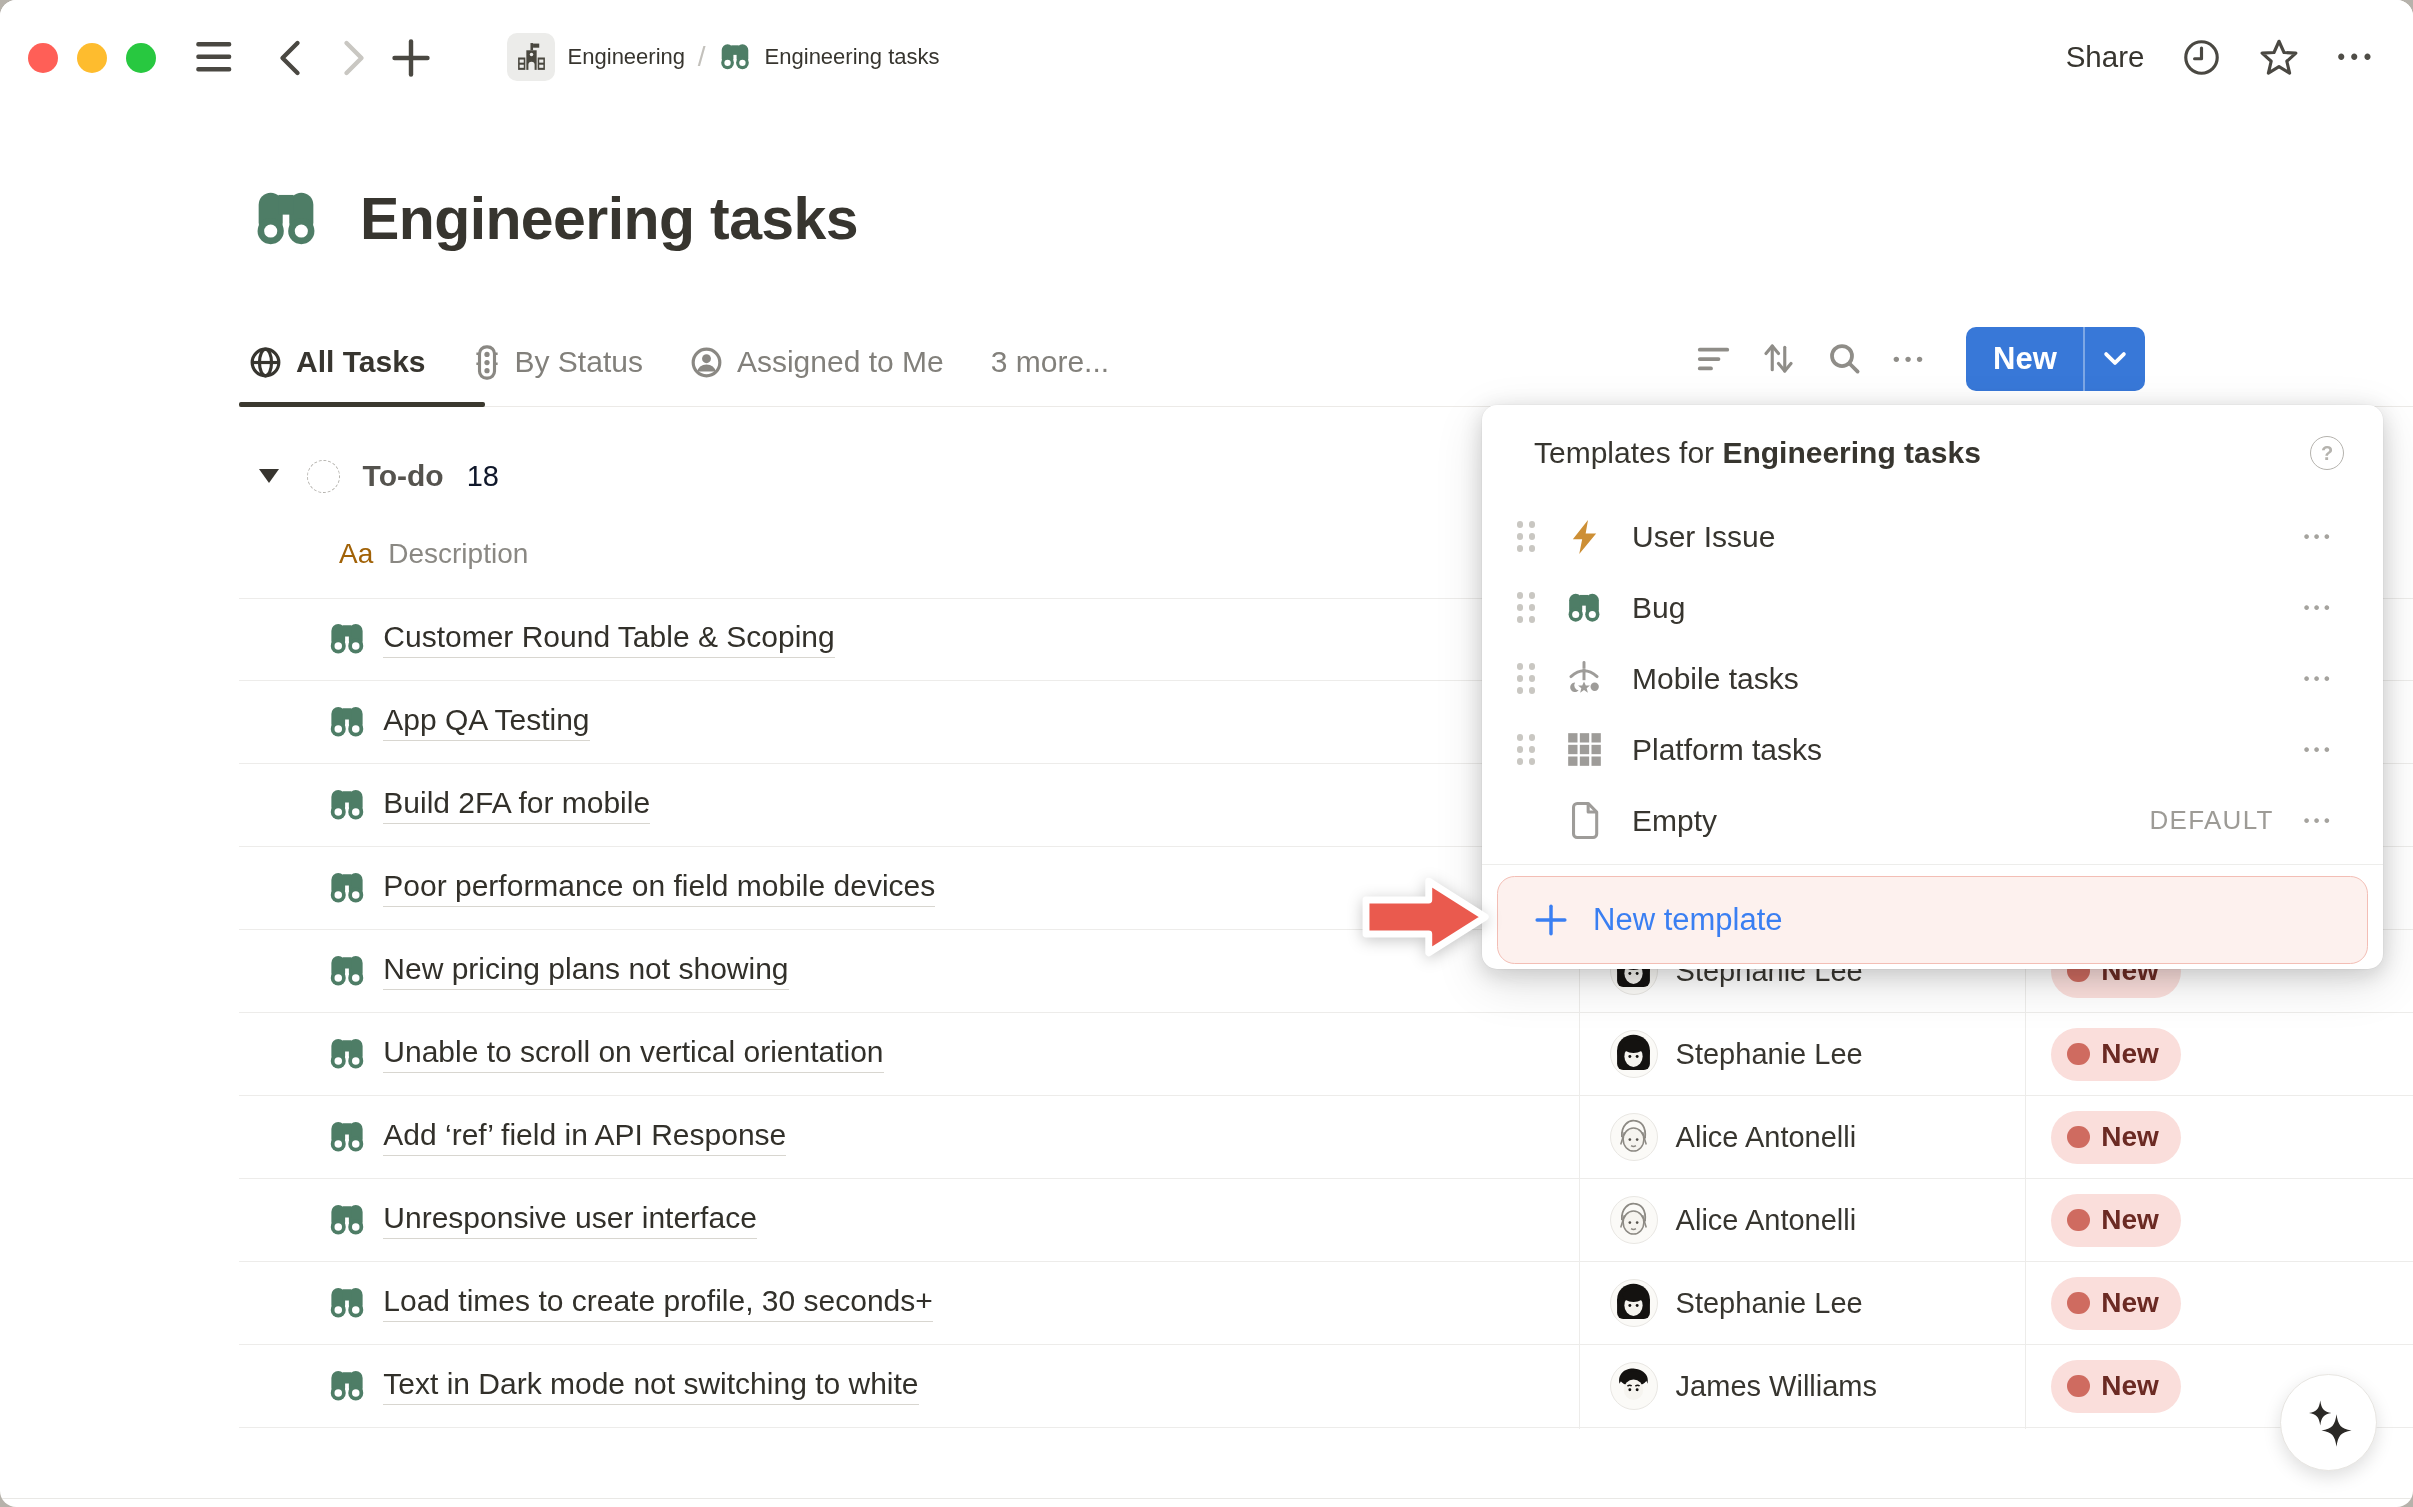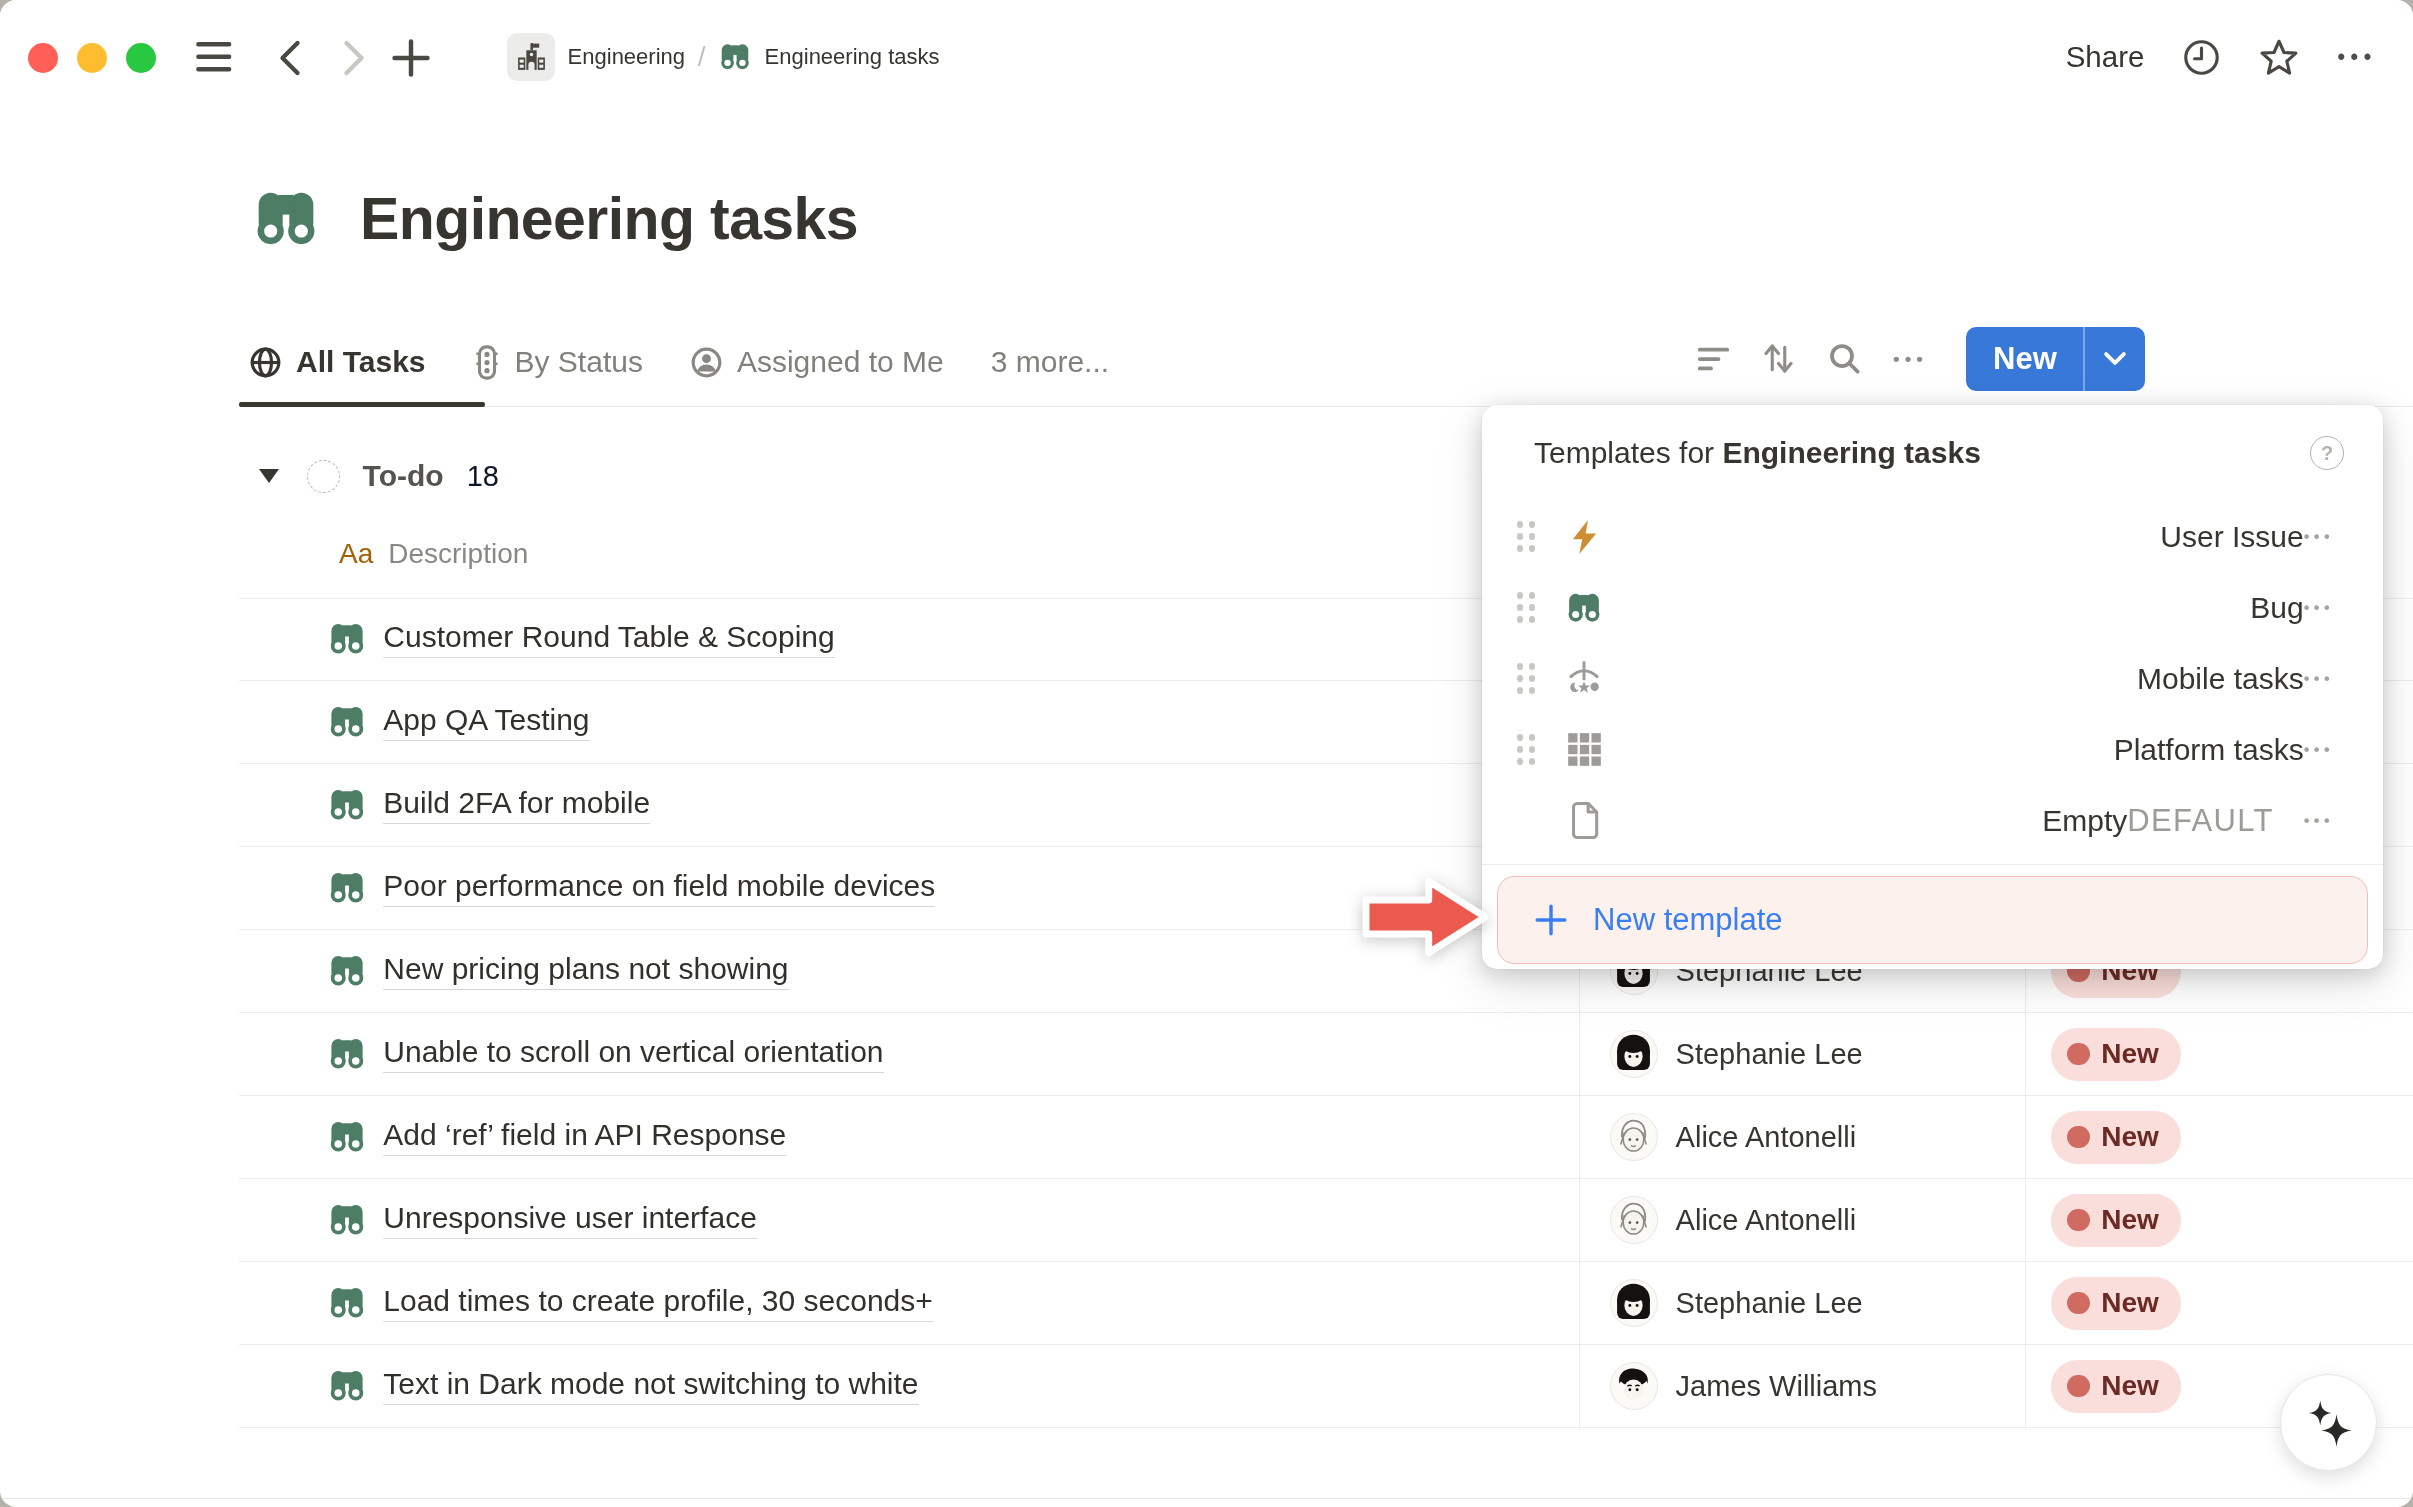--- a/index.html
+++ b/index.html
@@ -75,22 +75,22 @@
   .popup-title { font-size:30px; color:#37352f; }
   .popup-title b { font-weight:700; }
   .help-circ { width:34px; height:34px; border-radius:50%; border:1.9px solid #b5b3ae; color:#b5b3ae;
                display:flex; align-items:center; justify-content:center; font-size:20px; font-weight:700; }
   .tpl-list { position:absolute; left:0; right:0; top:96px; }
   .tpl-item { height:71px; display:flex; align-items:center; padding:0 49px 0 35px; }
   .handle { width:28px; display:grid; grid-template-columns:repeat(2,6.3px); grid-auto-rows:6.3px; gap:5.7px; margin-right:19px; }
   .handle i { background:#c9c7c2; border-radius:50%; }
   .handle.hidden { visibility:hidden; }
   .ti { width:40px; height:40px; margin-right:28px; display:none; align-items:center; justify-content:center; }
-  .tpl-label { font-size:30px; color:#37352f; flex:1;text-align:right; }
-  .tpl-default { font-size:31px; color:#9d9b96; letter-spacing:1.3px; margin-right:30px; font-weight:500; }
+  .tpl-label { font-size:30px; color:#37352f; flex:1; }
+  .tpl-default { font-size:26px; color:#9d9b96; letter-spacing:1.3px; margin-right:30px; font-weight:500; }
   .tpl-dots { font-size:16.3px; letter-spacing:4.4px; color:#a5a39e; font-weight:700; }
   .popup-div { position:absolute; left:0; right:0; top:459px; height:1.3px; background:#ededeb; }
   .new-tpl-row { position:absolute; left:15px; right:15px; top:471px; height:88px; border-radius:17.6px;
                  background:var(--hl-bg); border:1.9px solid var(--hl-border); display:flex; align-items:center; padding-left:36px; gap:25px; }
   .new-tpl-label { font-size:31px; color:var(--link-blue); }
 
   .red-arrow { position:absolute; left:1361px; top:876px; z-index:12; filter:drop-shadow(0 3.8px 7.5px rgba(0,0,0,0.22)); }
 
   
   .fab { position:absolute; left:2280px; top:1374px; width:97px; height:97px; border-radius:50%; background:#fff; z-index:15;

